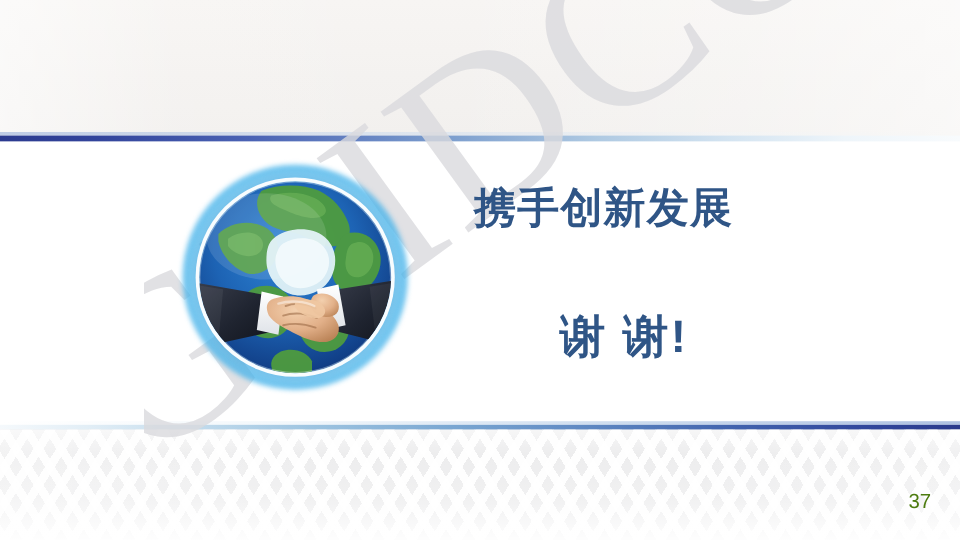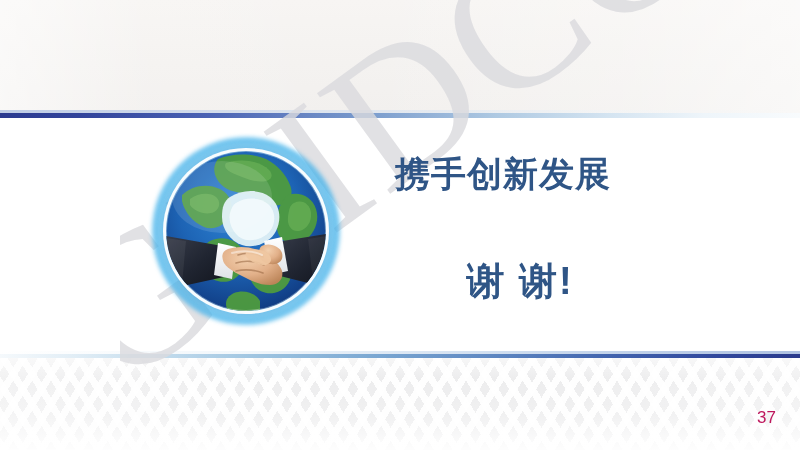--- a/index.html
+++ b/index.html
@@ -243,21 +243,21 @@
     white-space: nowrap;
   }
 
   
   .page-number {
     position: absolute;
     right: 24px;
     top: 408px;
     font-family: "Liberation Sans", "DejaVu Sans", sans-serif;
     font-size: 17px;
-    color: #be185d;
+    color: #4d7c0f;
     z-index: 10;
   }
 </style>
 </head>
 <body>
 
 <div class="slide">
 
   <div class="top-band"></div>
   <div class="rule-top-glow"></div>

